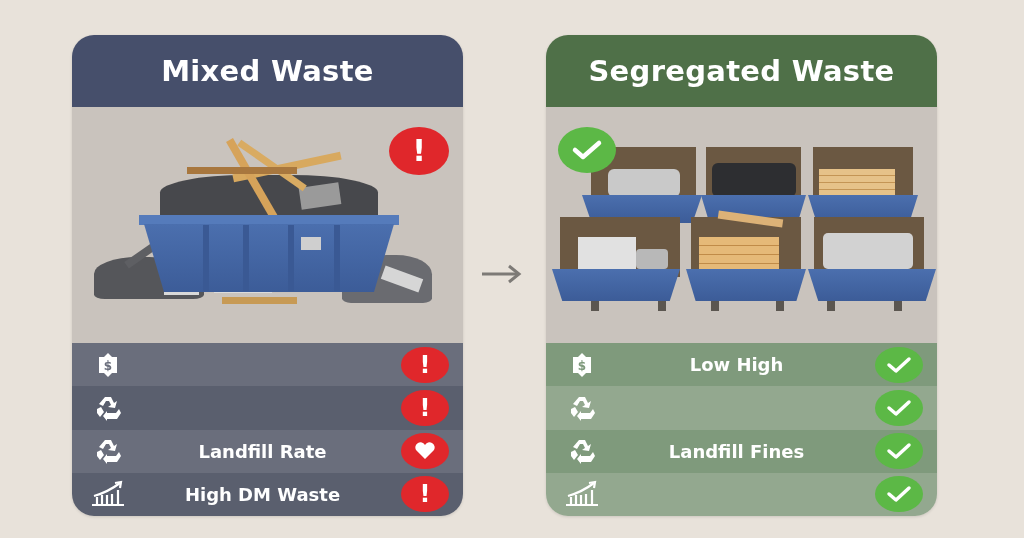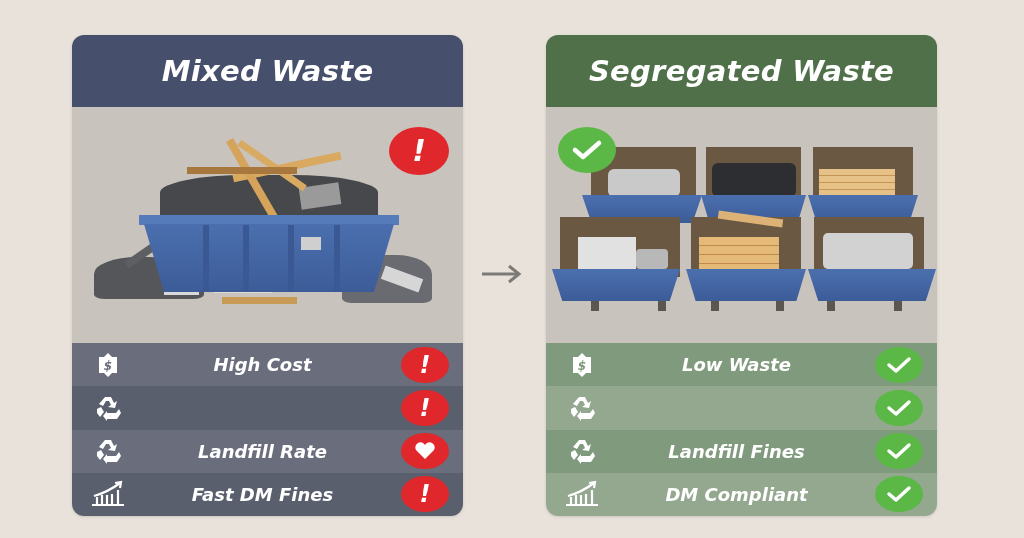--- a/index.html
+++ b/index.html
@@ -7,24 +7,23 @@
   body {
     background: #e8e2da;
     font-family: "DejaVu Sans", "Liberation Sans", sans-serif;
     position: relative;
   }
   .card {
     position: absolute;
     top: 35px;
     width: 391px;
     height: 481px;
-    border-radius: 12px;
+    border-radius: 22px;
     overflow: hidden;
     box-shadow: 0 1px 3px rgba(0,0,0,0.12);
-    font-style: italic;
   }
   .card.mixed { left: 72px; }
   .card.seg { left: 546px; }
   .card-header {
     height: 72px;
     display: flex; align-items: center; justify-content: center;
     color: #ffffff;
     font-size: 29px;
     font-weight: bold;
     letter-spacing: 0.3px;
@@ -154,21 +153,20 @@
       <span style="color:#fff;font-size:30px;font-weight:bold;line-height:1;">!</span>
     </div>
   </div>
   <div class="rows">
     <div class="row">
       <span class="row-icon">
           <svg width="28" height="28" viewBox="0 0 28 28">
             <use href="#ico-dollar"></use>
           </svg>
         </span>
-      <span class="row-label">High Cost</span>
       <span class="row-status alert">
           <span style="color:#fff;font-size:24px;font-weight:bold;">!</span>
         </span>
     </div>
     <div class="row">
       <span class="row-icon">
           <svg width="30" height="28" viewBox="0 0 28 28">
             <use href="#ico-recycle"></use>
           </svg>
         </span>
@@ -188,21 +186,21 @@
             <path d="M11 17 L2 8 A5 5 0 0 1 11 3 A5 5 0 0 1 20 8 Z" fill="#fff"></path>
           </svg>
       </span>
     </div>
     <div class="row">
       <span class="row-icon">
           <svg width="36" height="28" viewBox="0 0 36 28">
             <use href="#ico-chart"></use>
           </svg>
         </span>
-      <span class="row-label">Fast DM Fines</span>
+      <span class="row-label">High DM Waste</span>
       <span class="row-status alert">
           <span style="color:#fff;font-size:24px;font-weight:bold;">!</span>
         </span>
     </div>
   </div>
 </section>
 
 <svg class="arrow" viewBox="0 0 48 24">
   <line x1="4" y1="12" x2="40" y2="12" stroke="#7d7a76" stroke-width="3"></line>
   <path d="M31 4 L41 12 L31 20" fill="none" stroke="#7d7a76" stroke-width="3"></path>
@@ -251,21 +249,21 @@
     </div>
   </div>
   <div class="rows">
     <div class="row">
       <span class="row-icon">
           <svg width="28" height="28" viewBox="0 0 28 28">
             <path d="M14 2 L18 6 L23 6 L23 22 L18 22 L14 26 L10 22 L5 22 L5 6 L10 6 Z" fill="#ffffff"></path>
             <text x="14" y="19" font-size="12" font-weight="bold" text-anchor="middle" fill="#7f9a7c" font-family="DejaVu Sans, sans-serif">$</text>
           </svg>
         </span>
-      <span class="row-label">Low Waste</span>
+      <span class="row-label">Low High</span>
       <span class="row-status ok">
           <svg width="26" height="18" viewBox="0 0 26 18">
             <path d="M3 9 L10 15 L23 3" fill="none" stroke="#fff" stroke-width="3.5" stroke-linecap="round" stroke-linejoin="round"></path>
           </svg>
         </span>
     </div>
     <div class="row">
       <span class="row-icon">
           <svg width="30" height="28" viewBox="0 0 28 28">
             <use href="#ico-recycle"></use>
@@ -289,21 +287,20 @@
             <path d="M3 9 L10 15 L23 3" fill="none" stroke="#fff" stroke-width="3.5" stroke-linecap="round" stroke-linejoin="round"></path>
           </svg>
         </span>
     </div>
     <div class="row">
       <span class="row-icon">
           <svg width="36" height="28" viewBox="0 0 36 28">
             <use href="#ico-chart"></use>
           </svg>
         </span>
-      <span class="row-label">DM Compliant</span>
       <span class="row-status ok">
           <svg width="26" height="18" viewBox="0 0 26 18">
             <path d="M3 9 L10 15 L23 3" fill="none" stroke="#fff" stroke-width="3.5" stroke-linecap="round" stroke-linejoin="round"></path>
           </svg>
         </span>
     </div>
   </div>
 </section>
 
 </body></html>

